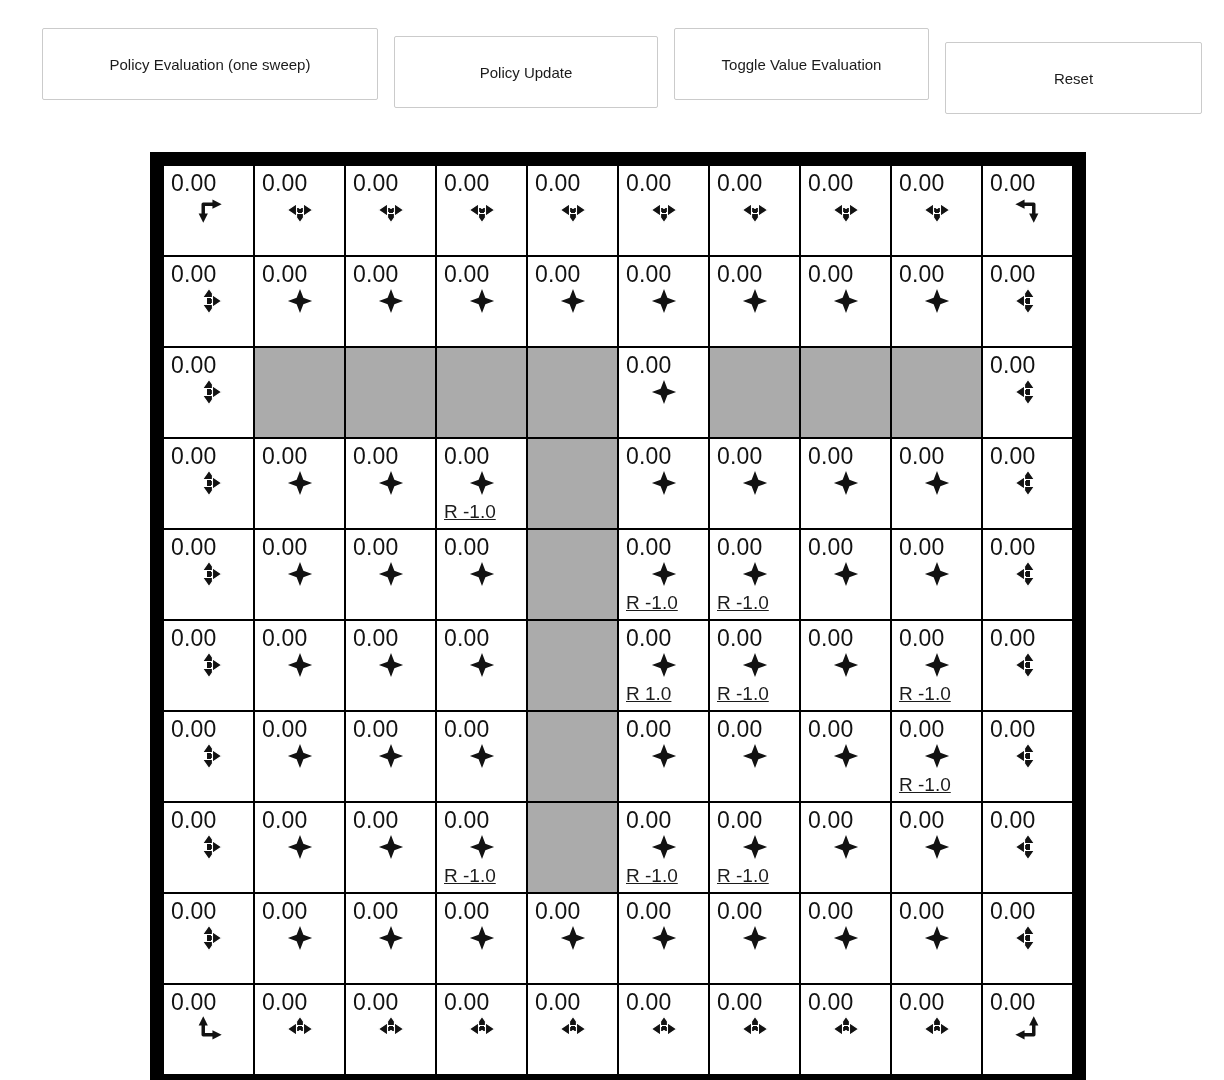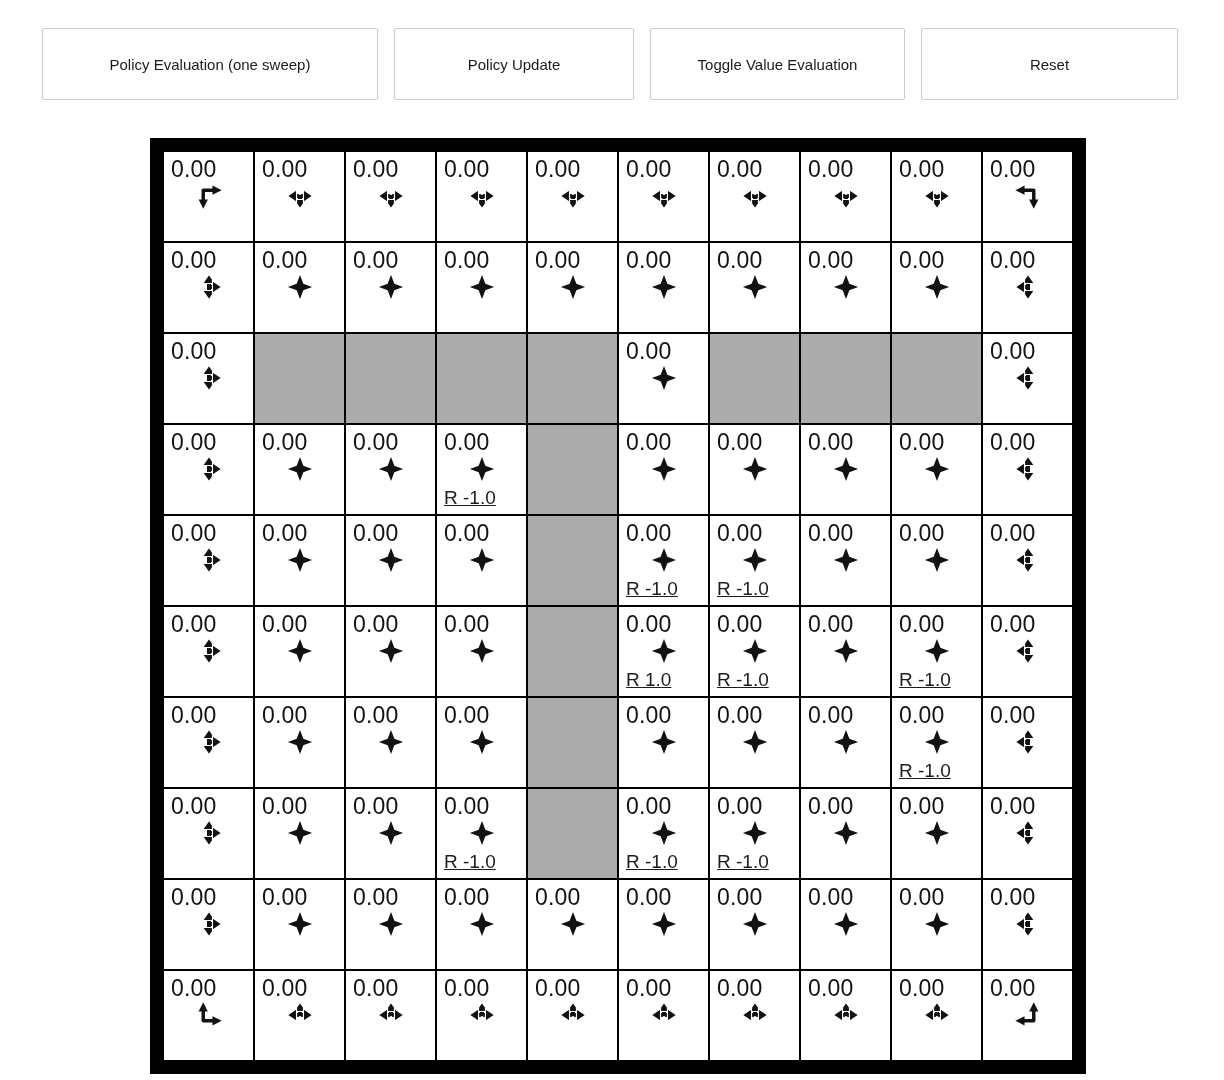--- a/index.html
+++ b/index.html
@@ -24,23 +24,23 @@
     font-family: "Liberation Sans", sans-serif;
     font-size: 15px;
     color: #1b1b1b;
     display: flex;
     align-items: center;
     justify-content: center;
     cursor: pointer;
     padding: 0;
   }
   .btn:nth-child(1) { width: 336px; }
-  .btn:nth-child(2) { width: 240px; }
+  .btn:nth-child(2) { width: 264px; margin-top: 8px; }
   .btn:nth-child(3) { width: 255px; }
-  .btn:nth-child(4) { width: 257px; }
+  .btn:nth-child(4) { width: 257px; margin-top: 14px; }
 
   .board {
     display: grid;
     grid-template-columns: repeat(10, 89px);
     grid-auto-rows: 89px;
     gap: 2px;
     background: #000000;
     padding: 14px;
     width: -moz-fit-content;
     width: fit-content;

